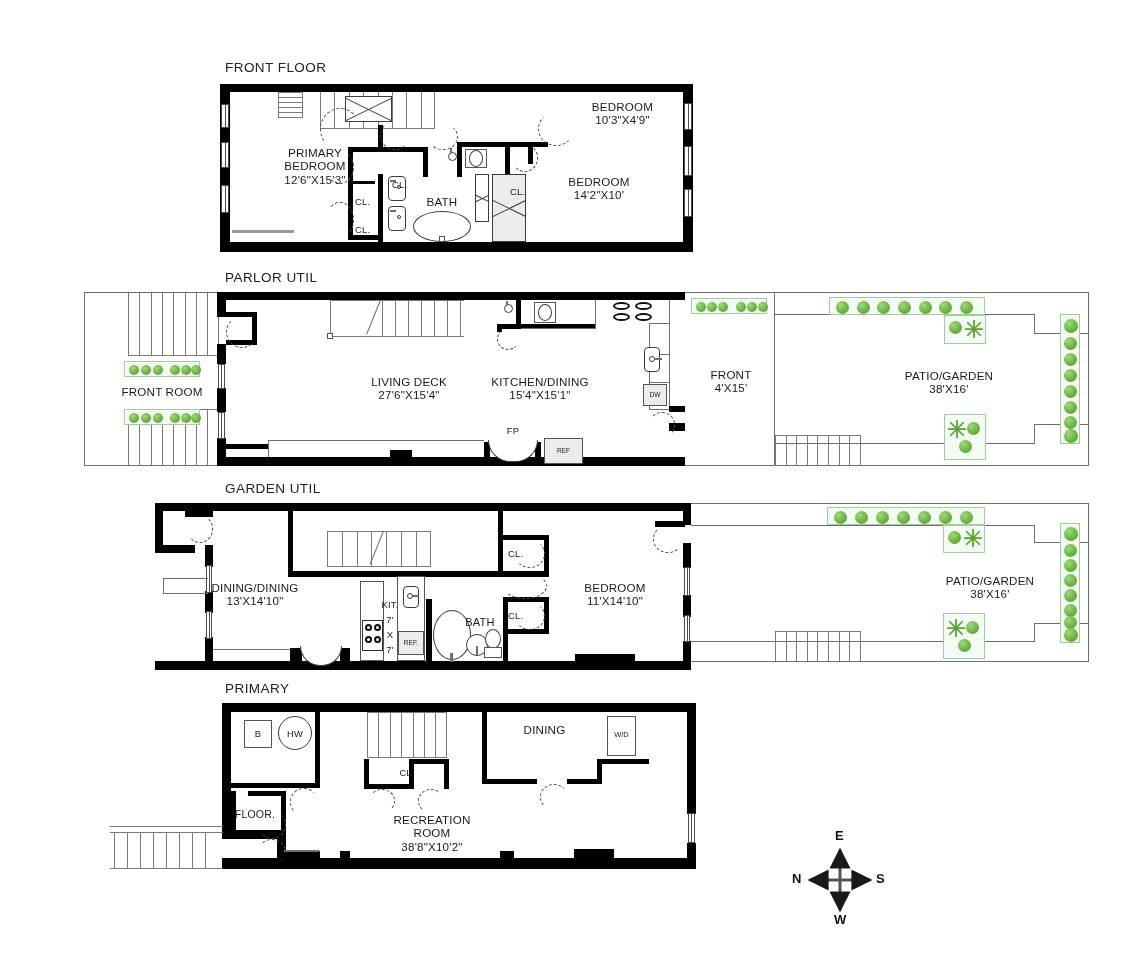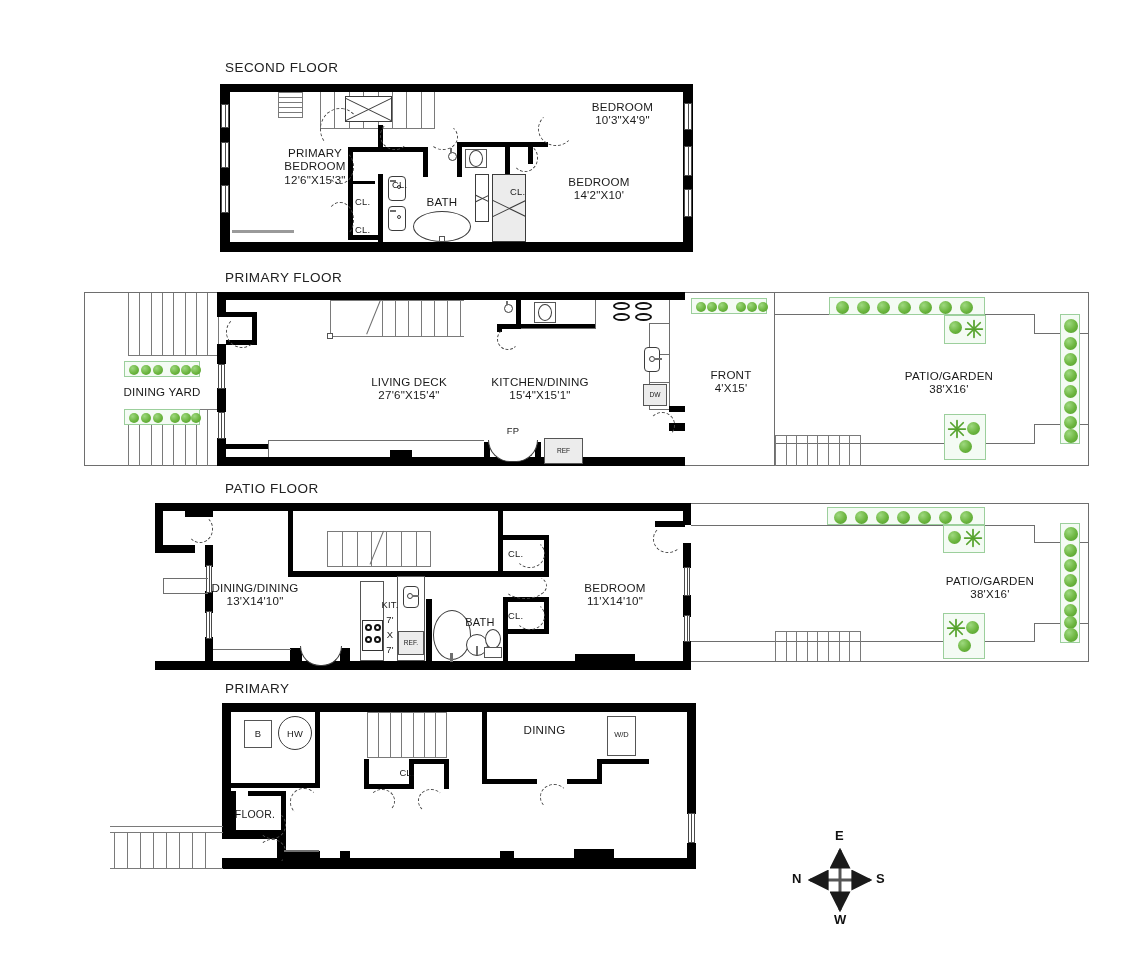--- a/index.html
+++ b/index.html
@@ -66,21 +66,21 @@
   .xbox:after{transform:rotate(-26deg);}
   
   #compass{position:absolute;}
   .cl-letter{position:absolute;font-size:13px;font-weight:bold;color:#111;}
 </style>
 </head>
 <body>
 
 <div id="sheet">
 
-  <div class="floor-title" style="left:225px;top:60px;">SECOND FLOOR</div>
+  <div class="floor-title" style="left:225px;top:60px;">FRONT FLOOR</div>
 
   <div class="abs" style="left:220px;top:84px;width:473px;height:168px;">
 
       <div class="wall" style="left:0;top:0;width:473px;height:8px;"></div>
       <div class="wall" style="left:0;top:158px;width:473px;height:10px;"></div>
       <div class="wall" style="left:0;top:0;width:10px;height:168px;"></div>
       <div class="wall" style="left:463px;top:0;width:10px;height:168px;"></div>
 
       <div class="win v" style="left:1px;top:20px;width:8px;height:24px;"></div>
       <div class="win v" style="left:1px;top:58px;width:8px;height:26px;"></div>
@@ -173,21 +173,21 @@
       <div class="rlabel" style="left:345px;top:16px;width:115px;">
         <div>BEDROOM</div>
         <div>10'3"X4'9"</div>
       </div>
       <div class="rlabel" style="left:320px;top:91px;width:118px;">
         <div>BEDROOM</div>
         <div>14'2"X10'</div>
       </div>
   </div>
 
-  <div class="floor-title" style="left:225px;top:270px;">PRIMARY FLOOR</div>
+  <div class="floor-title" style="left:225px;top:270px;">PARLOR UTIL</div>
 
   <div class="abs" style="left:84px;top:292px;width:1005px;height:174px;">
 
       <div class="thin" style="left:0;top:0;width:1px;height:174px;"></div>
       <div class="thin" style="left:0;top:0;width:134px;height:1px;"></div>
       <div class="thin" style="left:0;top:173px;width:134px;height:1px;"></div>
 
       <div class="stairs" style="left:44px;top:1px;width:91px;height:63px;">
         <i style="left:0;top:0;width:1px;height:63px;"></i>
         <i style="left:11.3px;top:0;width:1px;height:63px;"></i>
@@ -223,21 +223,21 @@
         <div class="shrub" style="left:66px;top:3px;width:10px;height:10px;"></div>
       </div>
       <div class="planter" style="left:40px;top:117px;width:76px;height:16px;">
         <div class="shrub" style="left:4px;top:3px;width:10px;height:10px;"></div>
         <div class="shrub" style="left:16px;top:3px;width:10px;height:10px;"></div>
         <div class="shrub" style="left:28px;top:3px;width:10px;height:10px;"></div>
         <div class="shrub" style="left:45px;top:3px;width:10px;height:10px;"></div>
         <div class="shrub" style="left:56px;top:3px;width:10px;height:10px;"></div>
         <div class="shrub" style="left:66px;top:3px;width:10px;height:10px;"></div>
       </div>
-      <div class="rlabel" style="left:26px;top:93px;width:104px;">DINING YARD</div>
+      <div class="rlabel" style="left:26px;top:93px;width:104px;">FRONT ROOM</div>
 
       <div class="wall" style="left:133px;top:0;width:468px;height:8px;"></div>
       <div class="wall" style="left:133px;top:165px;width:468px;height:9px;"></div>
       <div class="wall" style="left:133px;top:0;width:9px;height:25px;"></div>
       <div class="wall" style="left:133px;top:52px;width:9px;height:20px;"></div>
       <div class="wall" style="left:133px;top:96px;width:9px;height:24px;"></div>
       <div class="wall" style="left:133px;top:146px;width:9px;height:28px;"></div>
       <div class="win v" style="left:134px;top:72px;width:7px;height:25px;"></div>
       <div class="win v" style="left:134px;top:120px;width:7px;height:27px;"></div>
 
@@ -411,21 +411,21 @@
         <div class="shrub" style="left:3px;top:101px;width:13px;height:13px;"></div>
         <div class="shrub" style="left:3px;top:114px;width:14px;height:14px;"></div>
       </div>
 
       <div class="rlabel" style="left:790px;top:77px;width:150px;">
         <div>PATIO/GARDEN</div>
         <div>38'X16'</div>
       </div>
   </div>
 
-  <div class="floor-title" style="left:225px;top:481px;">PATIO FLOOR</div>
+  <div class="floor-title" style="left:225px;top:481px;">GARDEN UTIL</div>
 
   <div class="abs" style="left:155px;top:503px;width:934px;height:167px;">
 
       <div class="wall" style="left:0;top:0;width:536px;height:8px;"></div>
       <div class="wall" style="left:0;top:158px;width:536px;height:9px;"></div>
       <div class="wall" style="left:0;top:0;width:8px;height:48px;"></div>
       <div class="wall" style="left:0;top:42px;width:40px;height:8px;"></div>
       <div class="wall" style="left:50px;top:8px;width:8px;height:6px;"></div>
       <div class="wall" style="left:50px;top:42px;width:8px;height:22px;"></div>
       <div class="wall" style="left:50px;top:88px;width:8px;height:22px;"></div>
@@ -675,20 +675,25 @@
       <div class="wall" style="left:380px;top:56px;width:47px;height:5px;"></div>
       <div class="box" style="left:385px;top:13px;width:29px;height:40px;"></div>
       <div class="rlabel tiny" style="left:385px;top:28px;width:29px;font-size:7.5px;">W/D</div>
 
       <div class="wall" style="left:60px;top:148px;width:38px;height:8px;"></div>
       <div class="thin" style="left:62px;top:147px;width:35px;height:2px;"></div>
       <div class="wall" style="left:118px;top:148px;width:10px;height:8px;"></div>
       <div class="wall" style="left:278px;top:148px;width:14px;height:8px;"></div>
       <div class="wall" style="left:352px;top:146px;width:40px;height:10px;"></div>
 
+      <div class="rlabel" style="left:130px;top:110px;width:160px;">
+        <div>RECREATION</div>
+        <div>ROOM</div>
+        <div>38'8"X10'2"</div>
+      </div>
   </div>
 
   <div id="compass" style="left:790px;top:832px;width:100px;height:96px;">
     <svg viewBox="0 0 100 96" style="position:absolute;inset:0;width:100%;height:100%;">
       <defs>
         <marker id="ah" markerWidth="7" markerHeight="7" refX="6.2" refY="3.5" orient="auto">
           <path d="M0,0 L7,3.5 L0,7 z" fill="#1a1a1a"></path>
         </marker>
       </defs>
       <line x1="50" y1="48" x2="50" y2="18" stroke="#555" stroke-width="3" marker-end="url(#ah)"></line>

